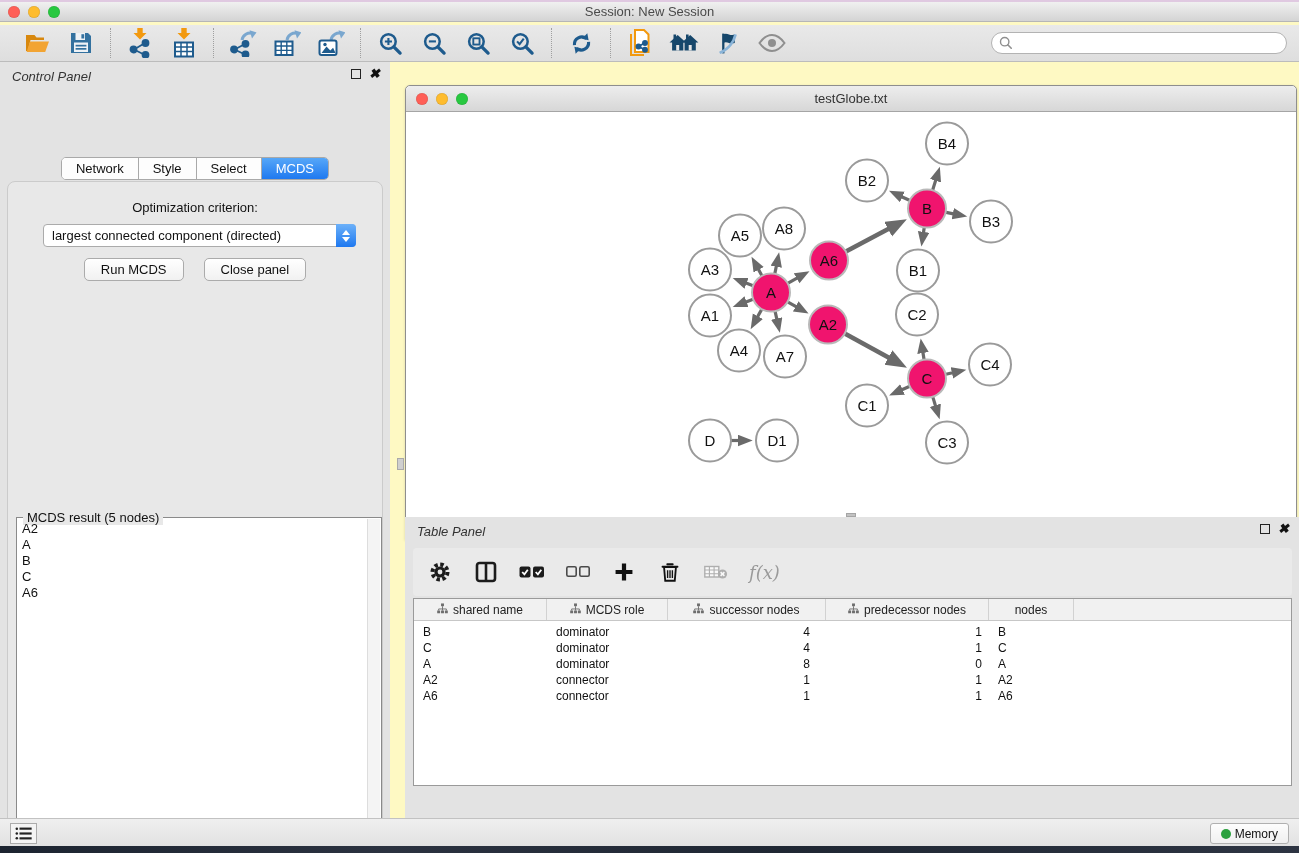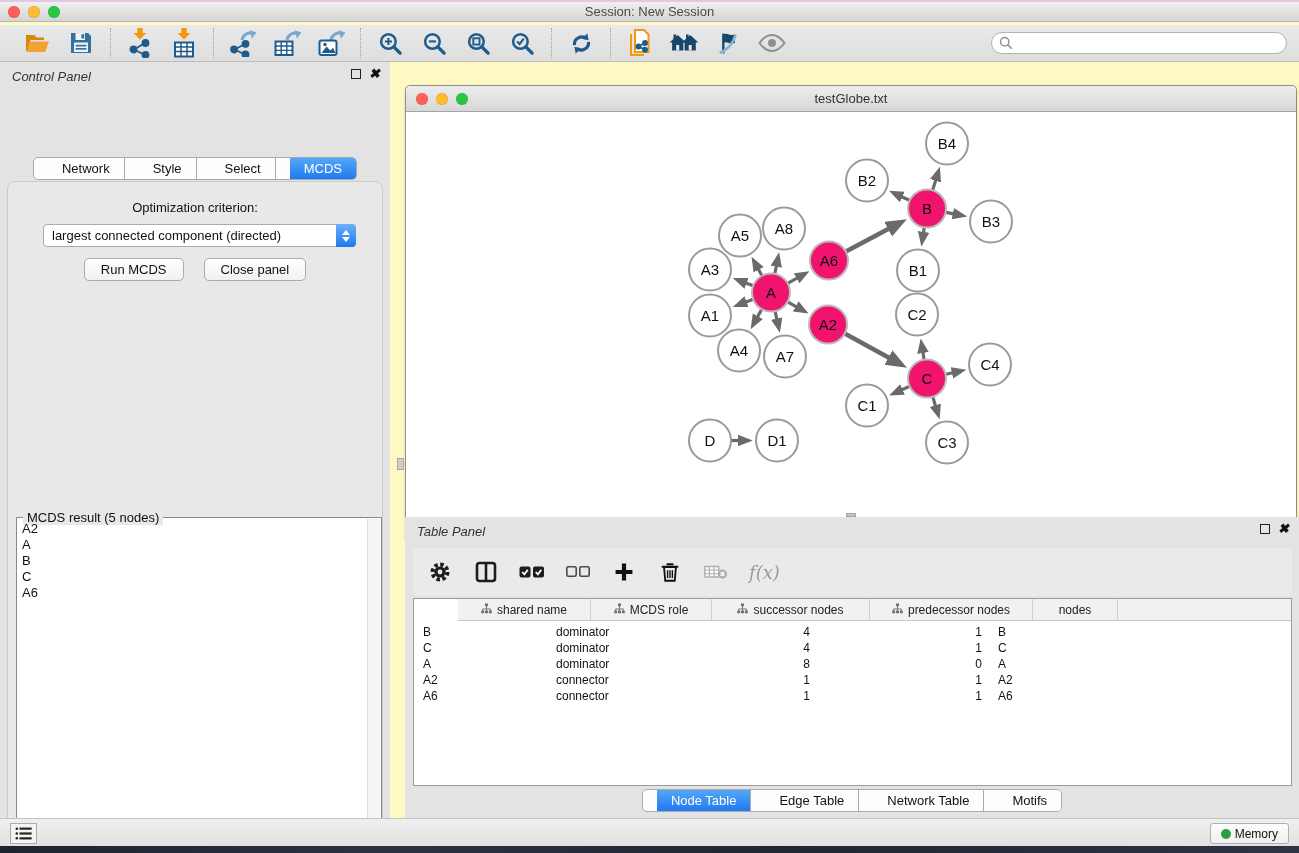--- a/index.html
+++ b/index.html
@@ -32,21 +32,21 @@
   
   #control-panel { position:absolute; left:0; top:62px; width:390px; height:756px; background:#e3e3e3; }
   .panel-head { position:relative; height:28px; display:flex; align-items:center; padding:0 12px;font-style:italic; }
   .panel-title { font-size:13px; color:#333; }
   .panel-head-btns { position:absolute; right:10px; top:7px; display:flex; gap:8px; align-items:center; }
   .float-box { width:10px; height:10px; border:1.5px solid #222; display:inline-block; cursor:pointer; }
   .close-x { font-size:13px; font-weight:bold; color:#111; line-height:10px; cursor:pointer; }
 
   #cp-tabs { position:absolute; left:0; top:95px; width:390px; display:flex; justify-content:center; }
   .tabstrip { display:flex; border:1px solid #a9a9a9; border-radius:5px; overflow:hidden; background:#fdfdfd; }
-  .tab { padding:3px 14px; font-size:13px; color:#111; border-right:1px solid #a9a9a9; background:#fdfdfd; cursor:pointer;margin-left:14px; }
+  .tab { padding:3px 14px; font-size:13px; color:#111; border-right:1px solid #a9a9a9; background:#fdfdfd; cursor:pointer; }
   .tab:last-child { border-right:none; }
   .tab.active { background:linear-gradient(#56a7f8,#1f79f0); color:#fff; }
 
   #cp-content { position:absolute; left:7px; top:119px; width:376px; height:684px;
     background:#e8e8e8; border:1px solid #cbcbcb; border-radius:8px; }
   #opt-label { margin-top:18px; text-align:center; font-size:13px; color:#111; }
   #criterion-select { position:absolute; left:35px; top:42px; width:313px; height:23px;
     background:#fff; border:1px solid #ababab; border-radius:4px; display:flex; align-items:center; cursor:pointer; }
   #criterion-select .sel-text { flex:1; font-size:13px; color:#111; padding-left:8px; white-space:nowrap; }
   .sel-stepper { width:20px; height:23px; margin-right:-1px; border-radius:0 4px 4px 0;
@@ -82,21 +82,21 @@
   
   #table-panel { position:absolute; left:405px; top:517px; width:894px; height:301px; background:#e3e3e3; }
   #tp-toolbar { position:absolute; left:8px; top:31px; width:879px; height:48px; background:#eaeaea;
     border-radius:4px; display:flex; align-items:center; gap:20px; padding:0 14px; }
   .tp-btn { display:flex; align-items:center; justify-content:center; min-width:26px; height:30px; cursor:pointer; }
   .tp-btn.disabled { cursor:default; }
   .fx-label { font-family:"DejaVu Serif", serif; font-style:italic; font-size:18px; color:#9a9a9a; }
 
   #node-table { position:absolute; left:8px; top:81px; width:879px; height:188px; background:#fff; border:1px solid #9a9a9a; overflow:hidden; }
   .tbl-grid { display:grid; grid-template-columns:133px 121px 158px 163px 85px 1fr; }
-  #tbl-head { background:#f1f1f1; border-bottom:1px solid #c7c7c7;margin-left:44px; }
+  #tbl-head { background:#f1f1f1; border-bottom:1px solid #c7c7c7; }
   .th { position:relative; height:21px; display:flex; align-items:center; justify-content:center; gap:5px;
     font-size:12px; color:#222; border-right:1px solid #d2d2d2; cursor:pointer; }
   .th:last-child { border-right:none; }
   .td { height:16px; font-size:12px; color:#111; line-height:16px; white-space:nowrap; }
   .td.left { padding-left:9px; text-align:left; }
   .td.right { padding-right:16px; text-align:right; }
   .td.right2 { padding-right:7px; text-align:right; }
   .tbl-row { cursor:default; }
   .tbl-row:first-child .td { margin-top:3px; }
 
@@ -615,28 +615,20 @@
           <div class="tbl-grid tbl-row">
             <div class="td left">A6</div>
             <div class="td left">connector</div>
             <div class="td right">1</div>
             <div class="td right2">1</div>
             <div class="td left">A6</div>
             <div class="td"></div>
           </div>
         </div>
     </div>
-    <div id="tp-tabs">
-        <div class="tabstrip" id="tp-tabstrip">
-          <div class="tab active">Node Table</div>
-          <div class="tab">Edge Table</div>
-          <div class="tab">Network Table</div>
-          <div class="tab">Motifs</div>
-        </div>
-      </div>
   </div>
 
   <div id="status-bar">
     <div id="status-list-btn">
       <svg width="18" height="15" viewBox="0 0 20 16">
           <g fill="#222">
             <circle cx="2" cy="2.6" r="1.4"></circle>
             <rect x="5" y="1.4" width="13.5" height="2.4"></rect>
             <circle cx="2" cy="8" r="1.4"></circle>
             <rect x="5" y="6.8" width="13.5" height="2.4"></rect>

